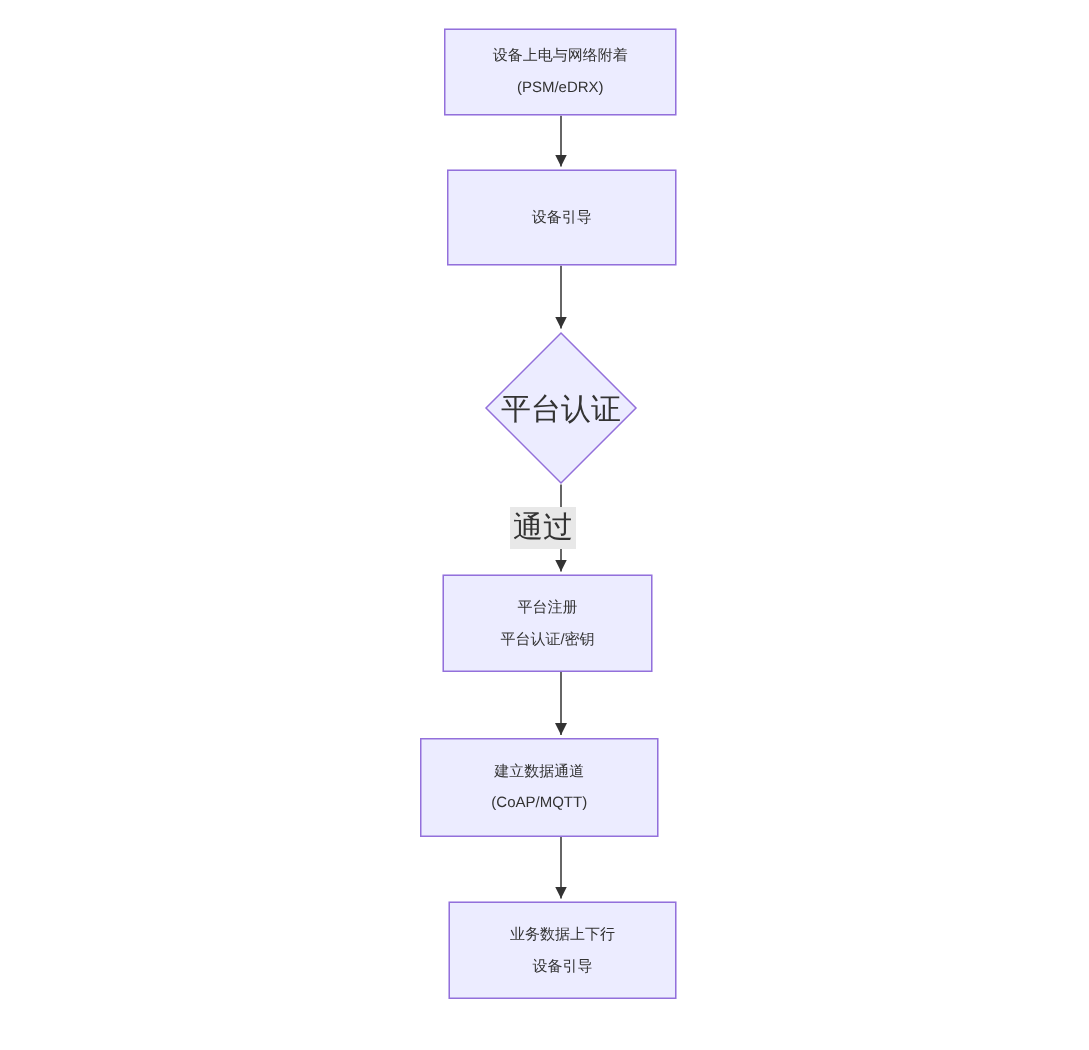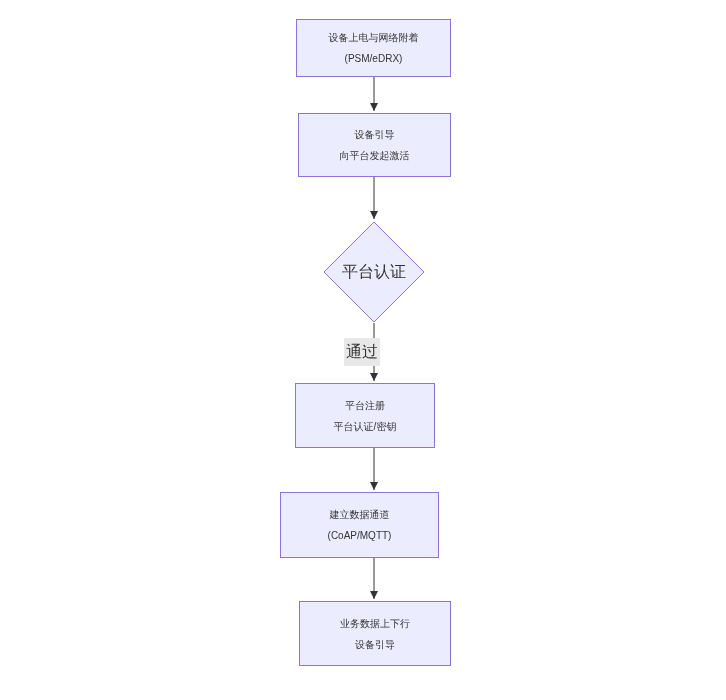--- a/index.html
+++ b/index.html
@@ -51,28 +51,28 @@
     stroke: var(--node-border);
     stroke-width: 1;
   }
   .diamond-label {
     position: absolute;
     inset: 0;
     display: flex;
     align-items: center;
     justify-content: center;
     color: var(--text);
-    font-size: 16px;
+    font-size: 20px;
   }
   .edge-label {
     position: absolute;
     transform: translate(-50%, -50%);
     background: var(--label-bg);
     color: var(--text);
-    font-size: 16px;
+    font-size: 20px;
     line-height: 20px;
     padding: 4px 2px;
     white-space: nowrap;
   }
 </style>
 </head>
 <body>
 
 <div class="canvas">
 
@@ -89,21 +89,20 @@
     <line x1="374" y1="558" x2="374" y2="599" marker-end="url(#arrowhead)"></line>
   </svg>
 
   <div class="node" style="left:296px; top:19px; width:155px; height:58px;">
     <div>设备上电与网络附着</div>
     <div>(PSM/eDRX)</div>
   </div>
 
   <div class="node" style="left:298px; top:113px; width:153px; height:64px;font-family:Liberation Serif, serif;">
     <div>设备引导</div>
-    <div>向平台发起激活</div>
   </div>
 
   <div class="node-diamond" style="left:323px; top:221px; width:102px; height:102px;">
     <svg width="102" height="102" xmlns="http://www.w3.org/2000/svg">
       <polygon points="51,1 101,51 51,101 1,51"></polygon>
     </svg>
     <div class="diamond-label">平台认证</div>
   </div>
 
   <div class="edge-label" style="left:362px; top:352px;">通过</div>

